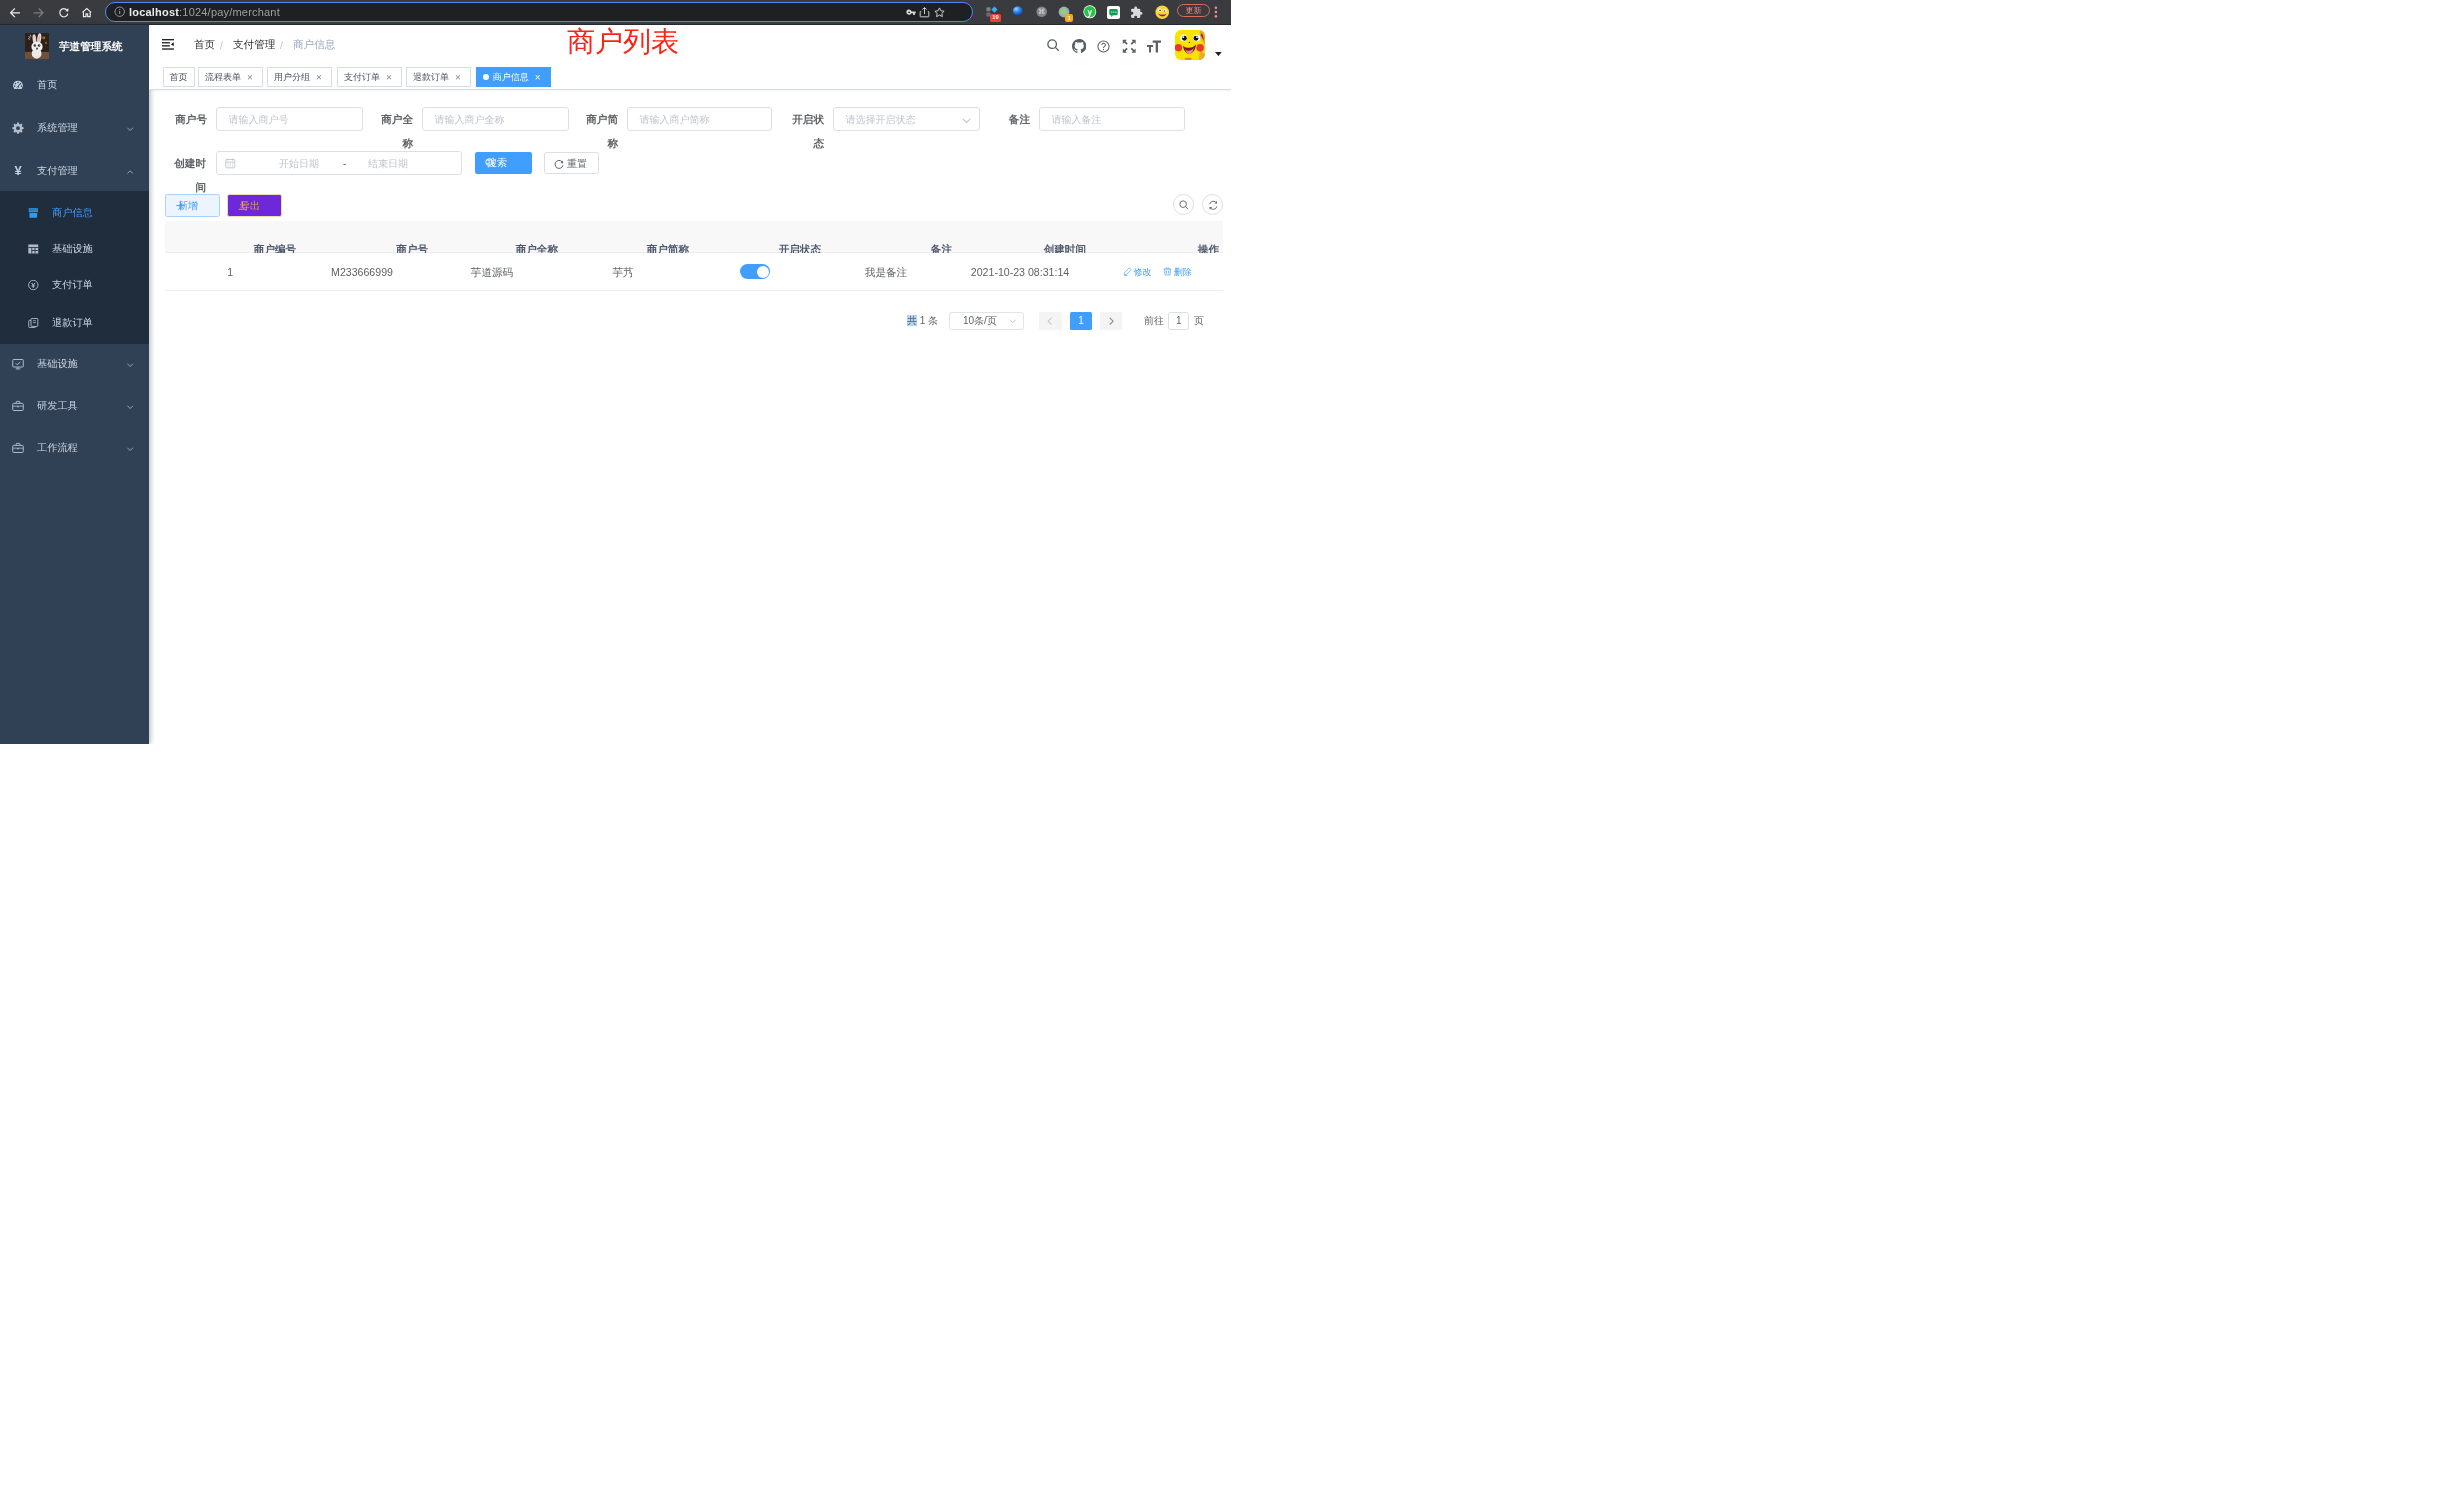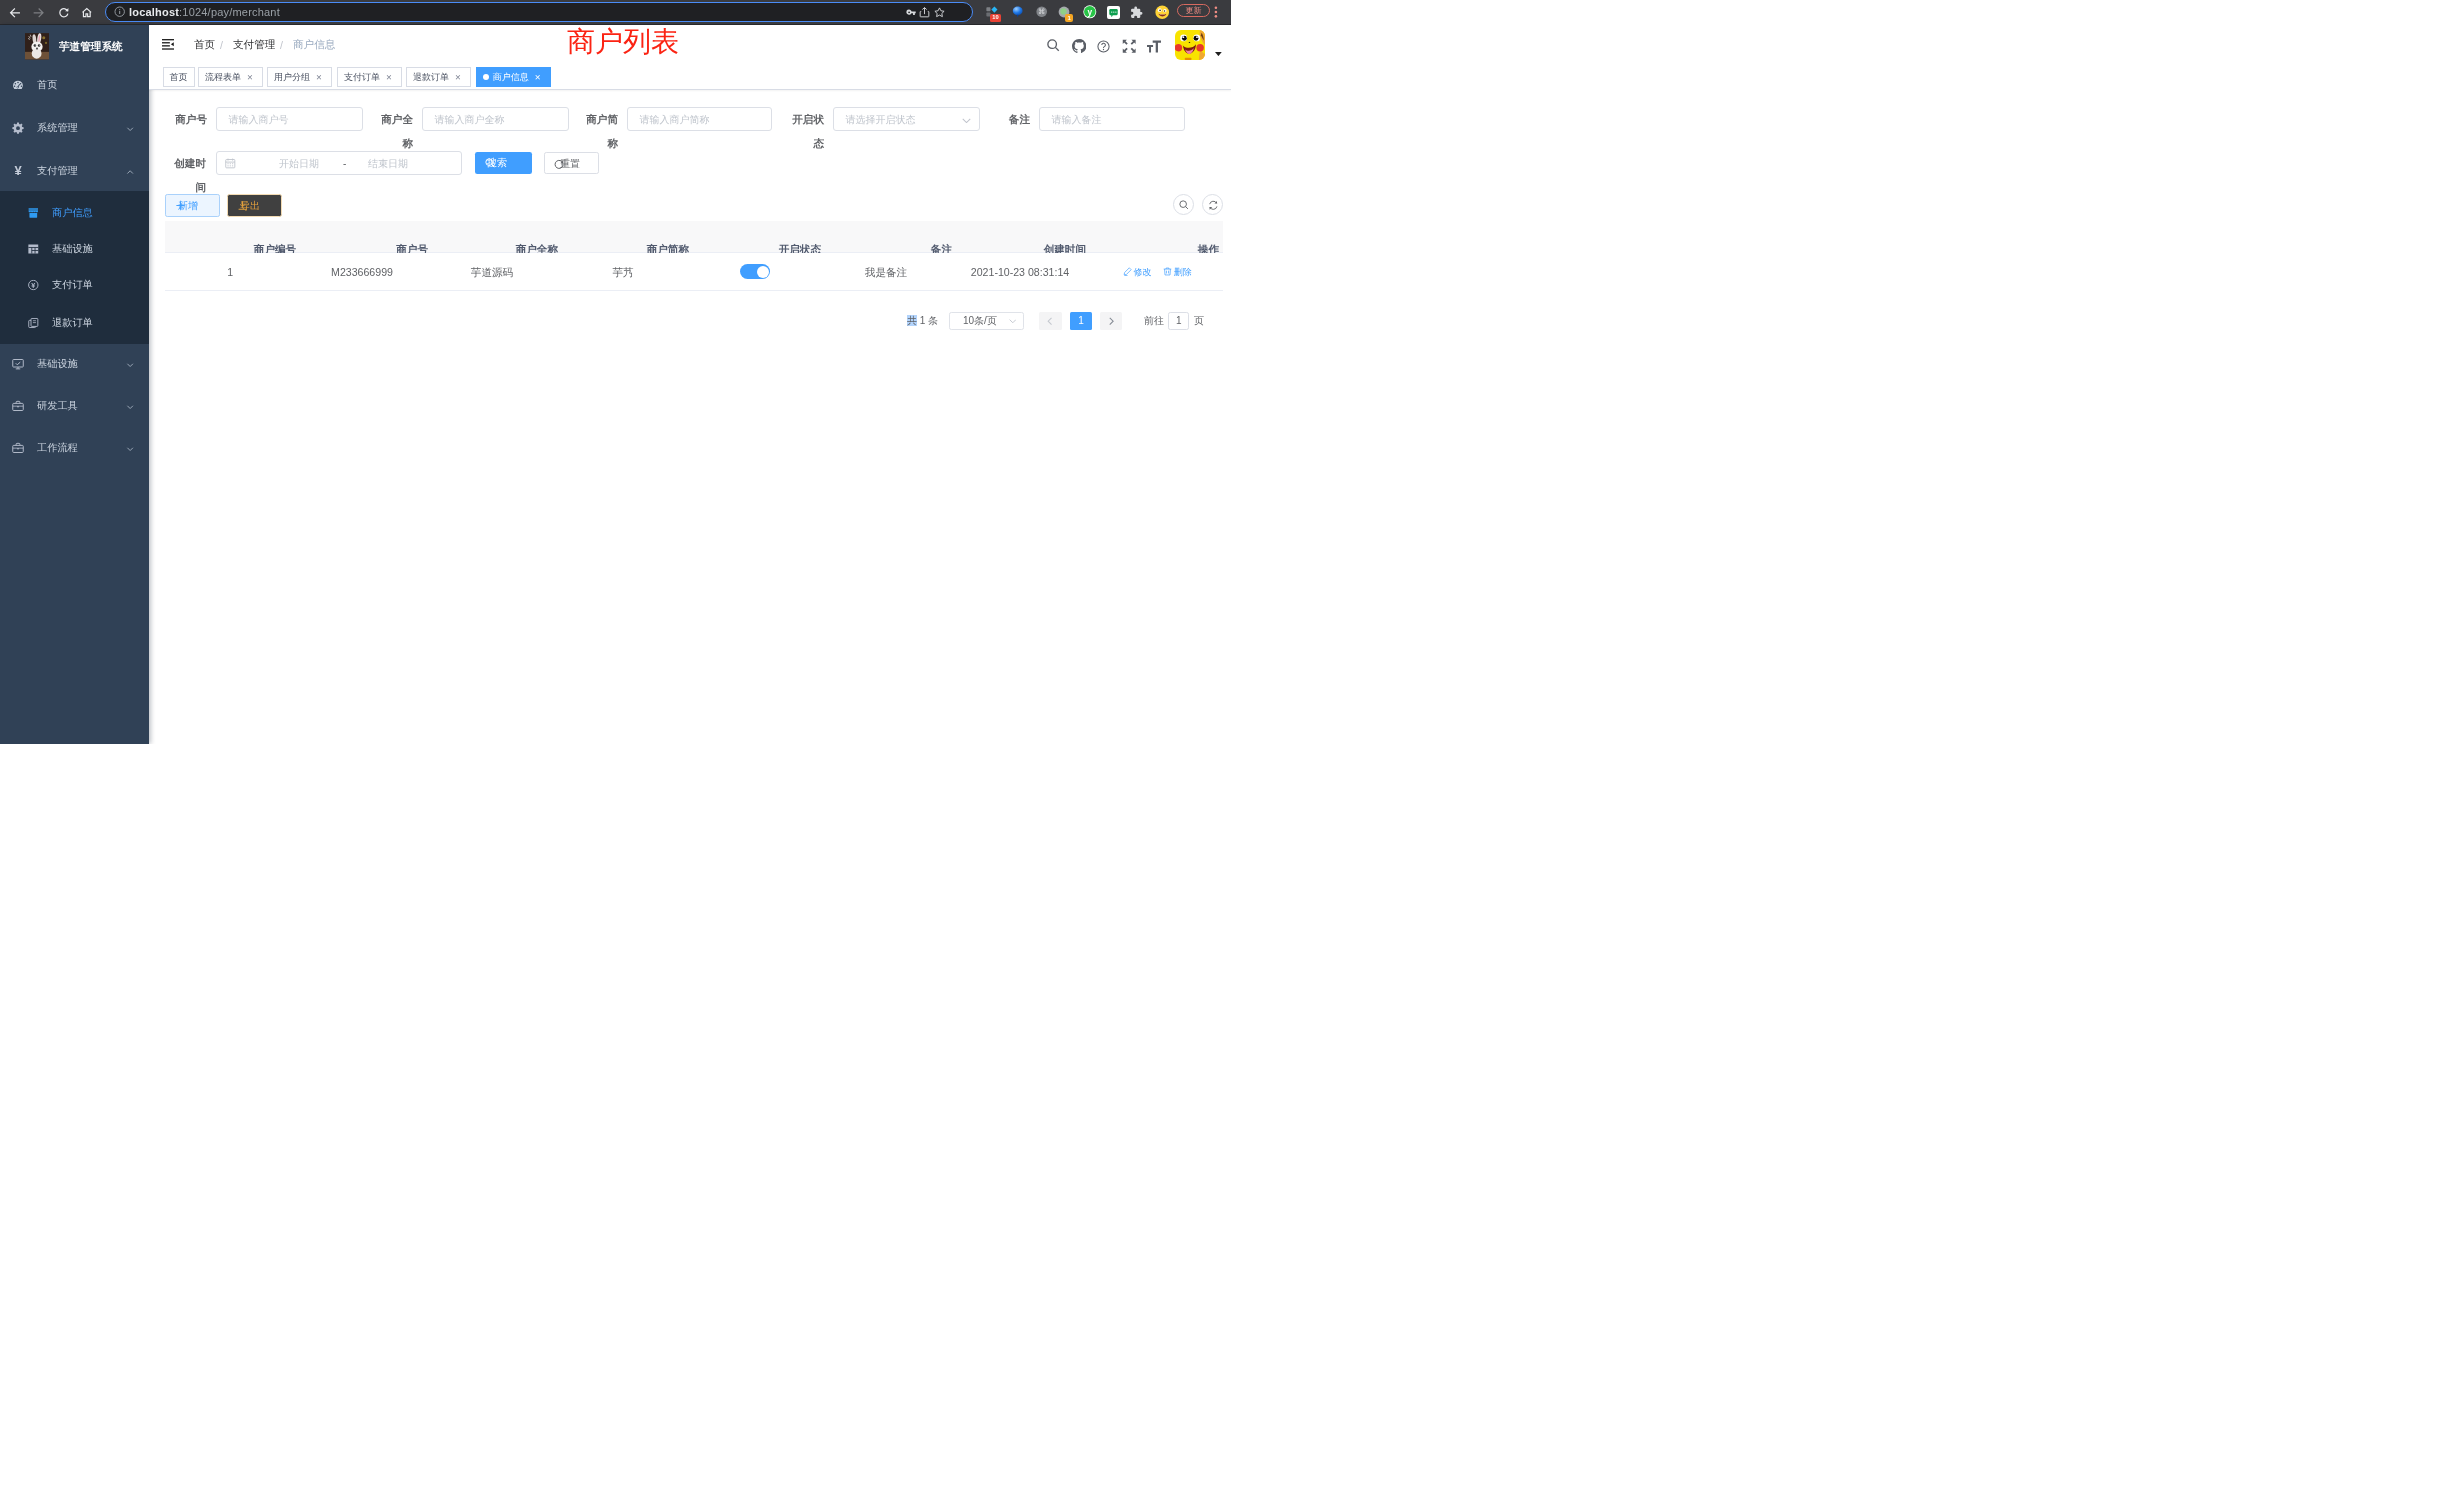--- a/index.html
+++ b/index.html
@@ -397,30 +397,30 @@
         <circle cx="5.4" cy="5.4" r="4.3" fill="none" stroke="#fff" stroke-width="1.3"></circle>
         <path d="M8.6 8.6 12 12" stroke="#fff" stroke-width="1.3"></path>
       </svg>
     <span style="margin-left:12px">搜索</span>
   </div>
   <div class="btn" style="left:544px;top:152px;width:55px;height:22px;background:#fff;border:0.8px solid #dcdfe6;color:#606266;line-height:21px">
     <svg style="position:absolute;left:9px;top:6px" width="10" height="10" viewBox="0 0 13 13">
         <path d="M11.5 5.3A5.2 5.2 0 1 0 11.7 8" fill="none" stroke="#606266" stroke-width="1.3"></path>
         <path d="M11.8 2v3.5H8.3" fill="#606266"></path>
       </svg>
-    <span style="margin-left:15px">重置</span>
+    <span style="margin-left:22px">重置</span>
   </div>
 
   <div class="btn" style="left:165px;top:194px;width:55px;height:23px;background:#ecf5ff;border:0.8px solid #a9d1fb;color:#409eff;line-height:21px">
     <svg style="position:absolute;left:10px;top:6.4px" width="9" height="9" viewBox="0 0 12 12">
         <path d="M6 0.5v11M0.5 6h11" stroke="#409eff" stroke-width="1.3"></path>
       </svg>
     <span style="margin-left:12px">新增</span>
   </div>
-  <div class="btn" style="left:227px;top:194px;width:55px;height:23px;background:#404040;border:0.8px solid #f3dbb3;color:#e6a23c;line-height:21px">
+  <div class="btn" style="left:227px;top:194px;width:55px;height:23px;background:#6d28d9;border:0.8px solid #f3dbb3;color:#e6a23c;line-height:21px">
     <svg style="position:absolute;left:10px;top:6.4px" width="9" height="9" viewBox="0 0 12 12">
         <path d="M6 0.5v7M2.8 4.5 6 7.7l3.2-3.2" fill="none" stroke="#e6a23c" stroke-width="1.3"></path>
         <path d="M0.8 11h10.4" stroke="#e6a23c" stroke-width="1.3"></path>
       </svg>
     <span style="margin-left:12px">导出</span>
   </div>
   <div style="position:absolute;left:1173px;top:194px;width:21px;height:21px;border:0.8px solid #dcdfe6;border-radius:50%;background:#fff">
     <svg style="position:absolute;left:5px;top:5px" width="10" height="10" viewBox="0 0 13 13">
         <circle cx="5.4" cy="5.4" r="4.3" fill="none" stroke="#606266" stroke-width="1.2"></circle>
         <path d="M8.6 8.6 11.6 11.6" stroke="#606266" stroke-width="1.2"></path>

